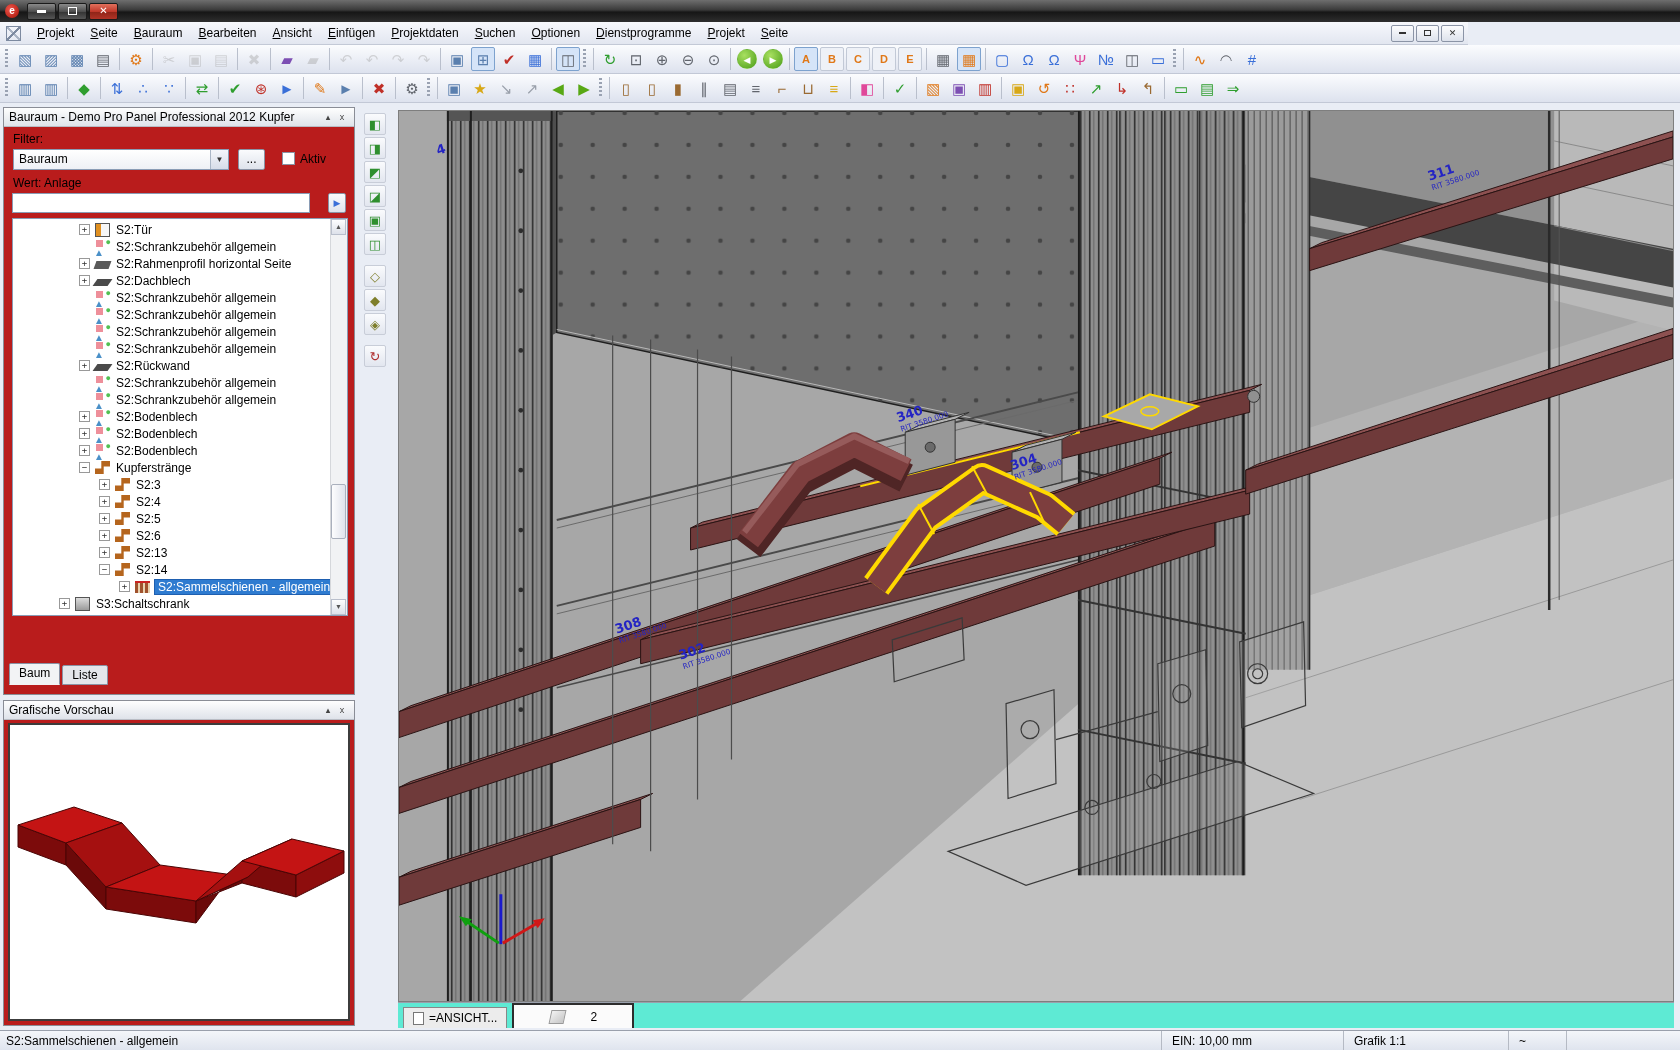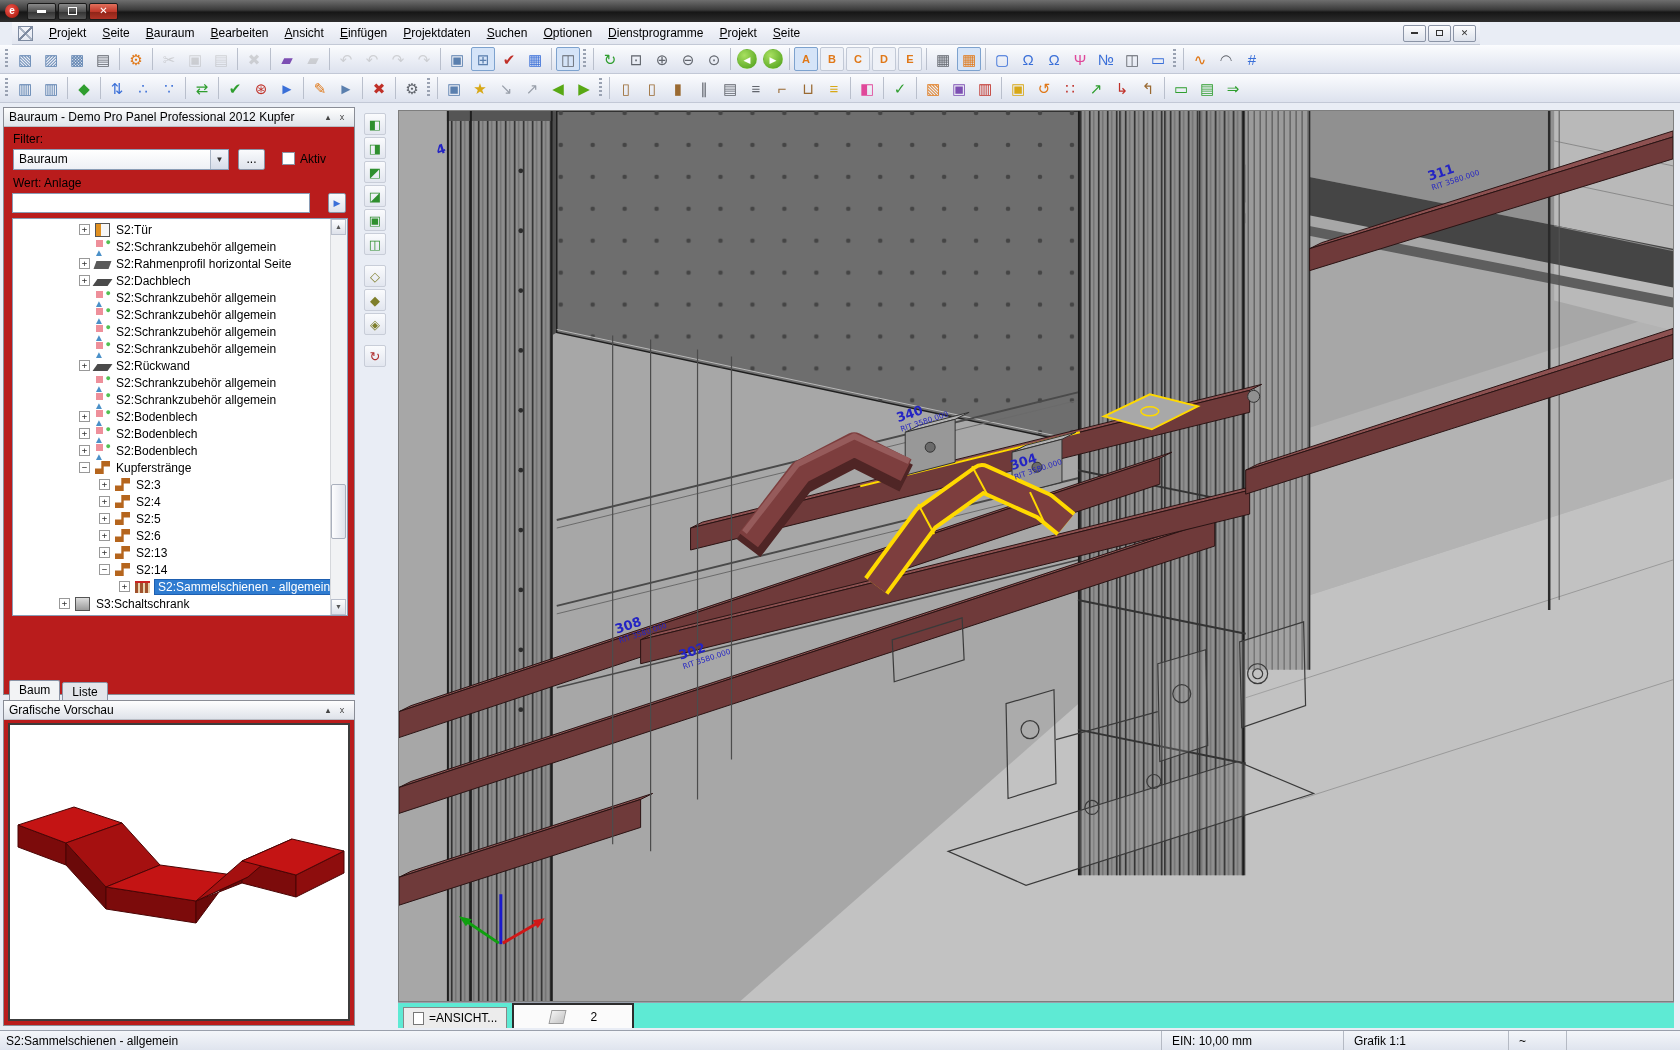--- a/index.html
+++ b/index.html
@@ -15,21 +15,21 @@
     color:#fff;font:bold 10px/14px "Liberation Sans",sans-serif;text-align:center;margin-right:6px;flex:none;}
   .title-text{flex:1;font-size:12px;}
   .win-btn{width:29px;height:17px;margin-left:2px;border:1px solid #1a1a1a;border-radius:2px;
     display:flex;align-items:center;justify-content:center;box-sizing:border-box;
     background:linear-gradient(#8a8a8a,#4f4f4f 50%,#333 52%,#555);}
   .win-btn.close{background:linear-gradient(#e2705c,#c0392b 50%,#8e2417 52%,#b03326);}
   .g-min{width:9px;height:3px;background:#fff;}
   .g-max{width:9px;height:8px;border:1px solid #fff;box-sizing:border-box;}
   .g-x{color:#fff;font-size:10px;line-height:10px;}
   
-  .menubar{position:absolute;left:12px;top:22px;width:1468px;height:23px;
+  .menubar{position:absolute;left:0;top:22px;width:1468px;height:23px;
     background:linear-gradient(#f7f8fc,#e2e6f0);border-bottom:1px solid #c3c9d6;
     display:flex;align-items:center;padding:0 4px;box-sizing:border-box;}
   .mdi-icon{width:13px;height:13px;border:1px solid #7d8aa0;margin:0 8px 0 2px;flex:none;
     background:linear-gradient(135deg,transparent 44%,#7d8aa0 44%,#7d8aa0 56%,transparent 56%),
                linear-gradient(45deg,transparent 44%,#aab4c4 44%,#aab4c4 56%,transparent 56%);}
   .menu-item{padding:3px 8px;cursor:default;}
   .menu-item::first-letter{text-decoration:underline;}
   .mdi-btns{margin-left:auto;display:flex;}
   .mdi-btn{width:21px;height:15px;margin-left:2px;border:1px solid #8b94a6;border-radius:2px;
     background:linear-gradient(#fdfdfe,#dde2ec);display:flex;align-items:center;justify-content:center;}
@@ -102,21 +102,21 @@
   .tl{padding:0 2px;}
   .trow.sel .tl{background:#2e7bd0;color:#fff;border:1px solid #1e5fb0;padding:0 3px;}
   
   .vscroll{position:absolute;right:0;top:0;bottom:0;width:16px;background:#f1f2f4;border-left:1px solid #d5d7db;}
   .vs-btn{position:absolute;left:0;width:15px;height:16px;background:linear-gradient(#fdfdfe,#dde1ea);
     border:1px solid #b9bfcc;box-sizing:border-box;text-align:center;font-size:7px;line-height:14px;color:#555;}
   .vs-up{top:0}.vs-down{bottom:0}
   .vs-thumb{position:absolute;left:0;top:265px;width:15px;height:55px;border:1px solid #aab0bd;
     background:linear-gradient(90deg,#fdfdfe,#dfe3ec);border-radius:2px;box-sizing:border-box;}
   
-  .dtabs{position:absolute;left:5px;top:568px;height:26px;display:flex;align-items:flex-end;}
+  .dtabs{position:absolute;left:5px;top:551px;height:26px;display:flex;align-items:flex-end;}
   .dtab{border:1px solid #8a93a5;padding:2px 9px;background:#e4e6eb;border-radius:2px 2px 0 0;margin-right:2px;}
   .dtab.active{background:#f2f3f5;border-bottom-color:#f2f3f5;padding-bottom:4px;}
   
   .pv-box{position:absolute;left:4px;top:22px;width:342px;height:298px;background:#fff;border:2px solid #3c3c3c;box-sizing:border-box;}
   
   .vtbar{position:absolute;left:360px;top:112px;width:30px;display:flex;flex-direction:column;align-items:center;}
   .vtbar .tbi{width:22px;height:22px;line-height:21px;font-size:13px;margin:1px 0;
     border:1px solid #c8cdd8;background:linear-gradient(#fafbfd,#e2e6ef);}
   .vt-green{color:#2e8f2e}.vt-olive{color:#7e7e2a}.vt-red{color:#b03030}
   

